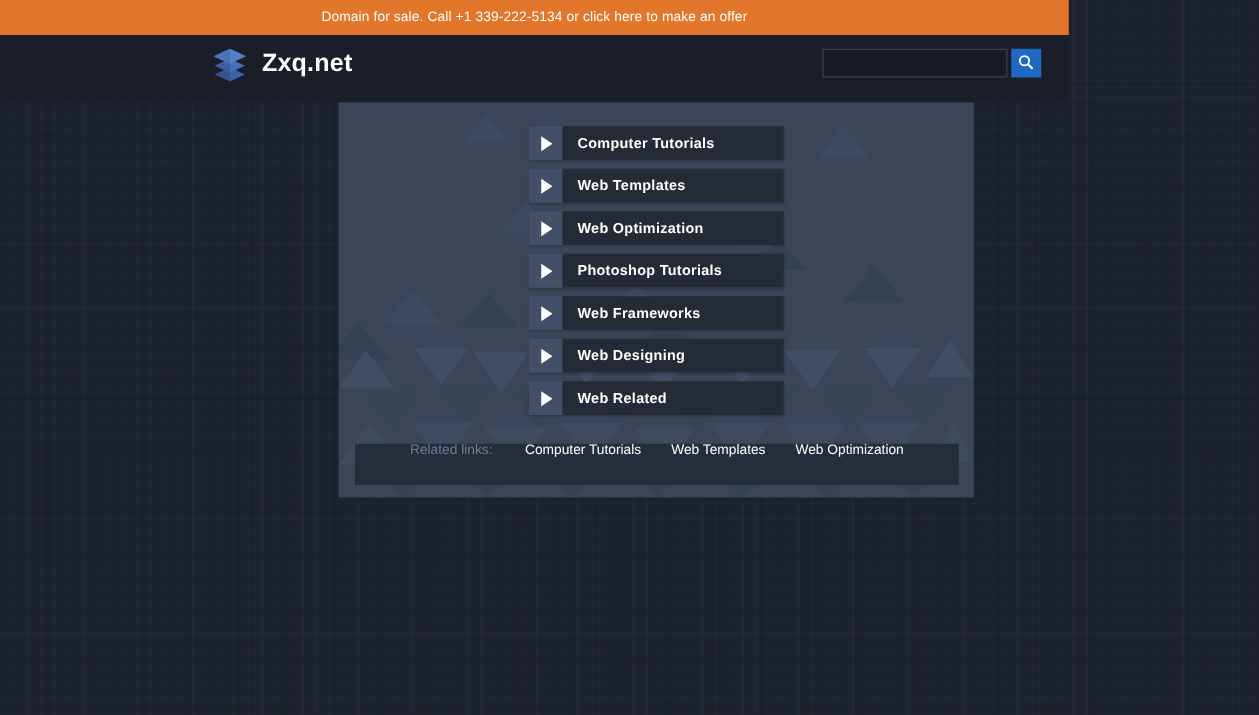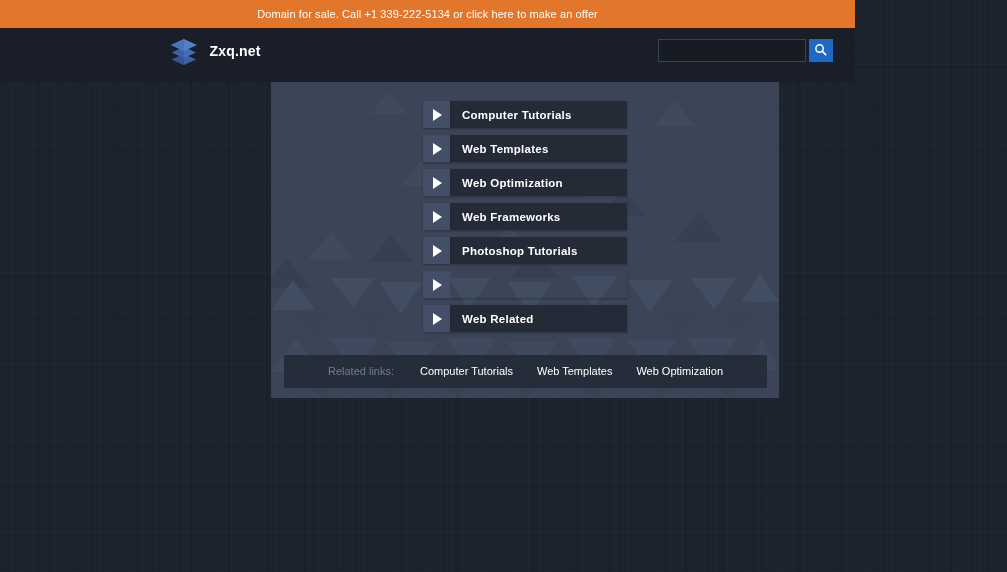--- a/index.html
+++ b/index.html
@@ -87,21 +87,21 @@
     text-decoration: none;
   }
   .logo-mark {
     width: 32px;
     height: 32px;
     position: relative;
     display: block;
   }
   .brand-name {
     color: #ffffff;
-    font-size: 14px;
+    font-size: 20px;
     font-weight: bold;
     letter-spacing: 0.2px;
     line-height: 32px;
   }
 
   .search-area {
     position: absolute;
     right: -145px;
     top: 11px;
     display: flex;
@@ -203,21 +203,21 @@
 
   
   .related-box {
     position: absolute;
     left: 13px;
     bottom: 10px;
     width: 483px;
     height: 33px;
     background: #262d3a;
     display: flex;
-    align-items: center;
+    align-items: flex-start;
     justify-content: center;
     gap: 0px;
   }
   .related-label {
     color: #6e7b91;
     font-size: 11px;
     line-height: 11px;
     margin-right: 26px;
     white-space: nowrap;
   }
@@ -364,36 +364,39 @@
           <span class="menu-label-box">
             <span class="menu-label">Web Optimization</span>
           </span>
         </a>
 
         <a class="menu-item" href="#">
           <span class="menu-arrow-box">
             <span class="menu-arrow"></span>
           </span>
           <span class="menu-label-box">
+            <span class="menu-label">Photoshop Tutorials</span>
+          </span>
+        </a>
+
+        <a class="menu-item" href="#">
+          <span class="menu-arrow-box">
+            <span class="menu-arrow"></span>
+          </span>
+          <span class="menu-label-box">
             <span class="menu-label">Web Frameworks</span>
           </span>
         </a>
 
         <a class="menu-item" href="#">
           <span class="menu-arrow-box">
             <span class="menu-arrow"></span>
           </span>
           <span class="menu-label-box">
-            <span class="menu-label">Photoshop Tutorials</span>
-          </span>
-        </a>
-
-        <a class="menu-item" href="#">
-          <span class="menu-arrow-box">
-            <span class="menu-arrow"></span>
+            <span class="menu-label">Web Designing</span>
           </span>
         </a>
 
         <a class="menu-item" href="#">
           <span class="menu-arrow-box">
             <span class="menu-arrow"></span>
           </span>
           <span class="menu-label-box">
             <span class="menu-label">Web Related</span>
           </span>

